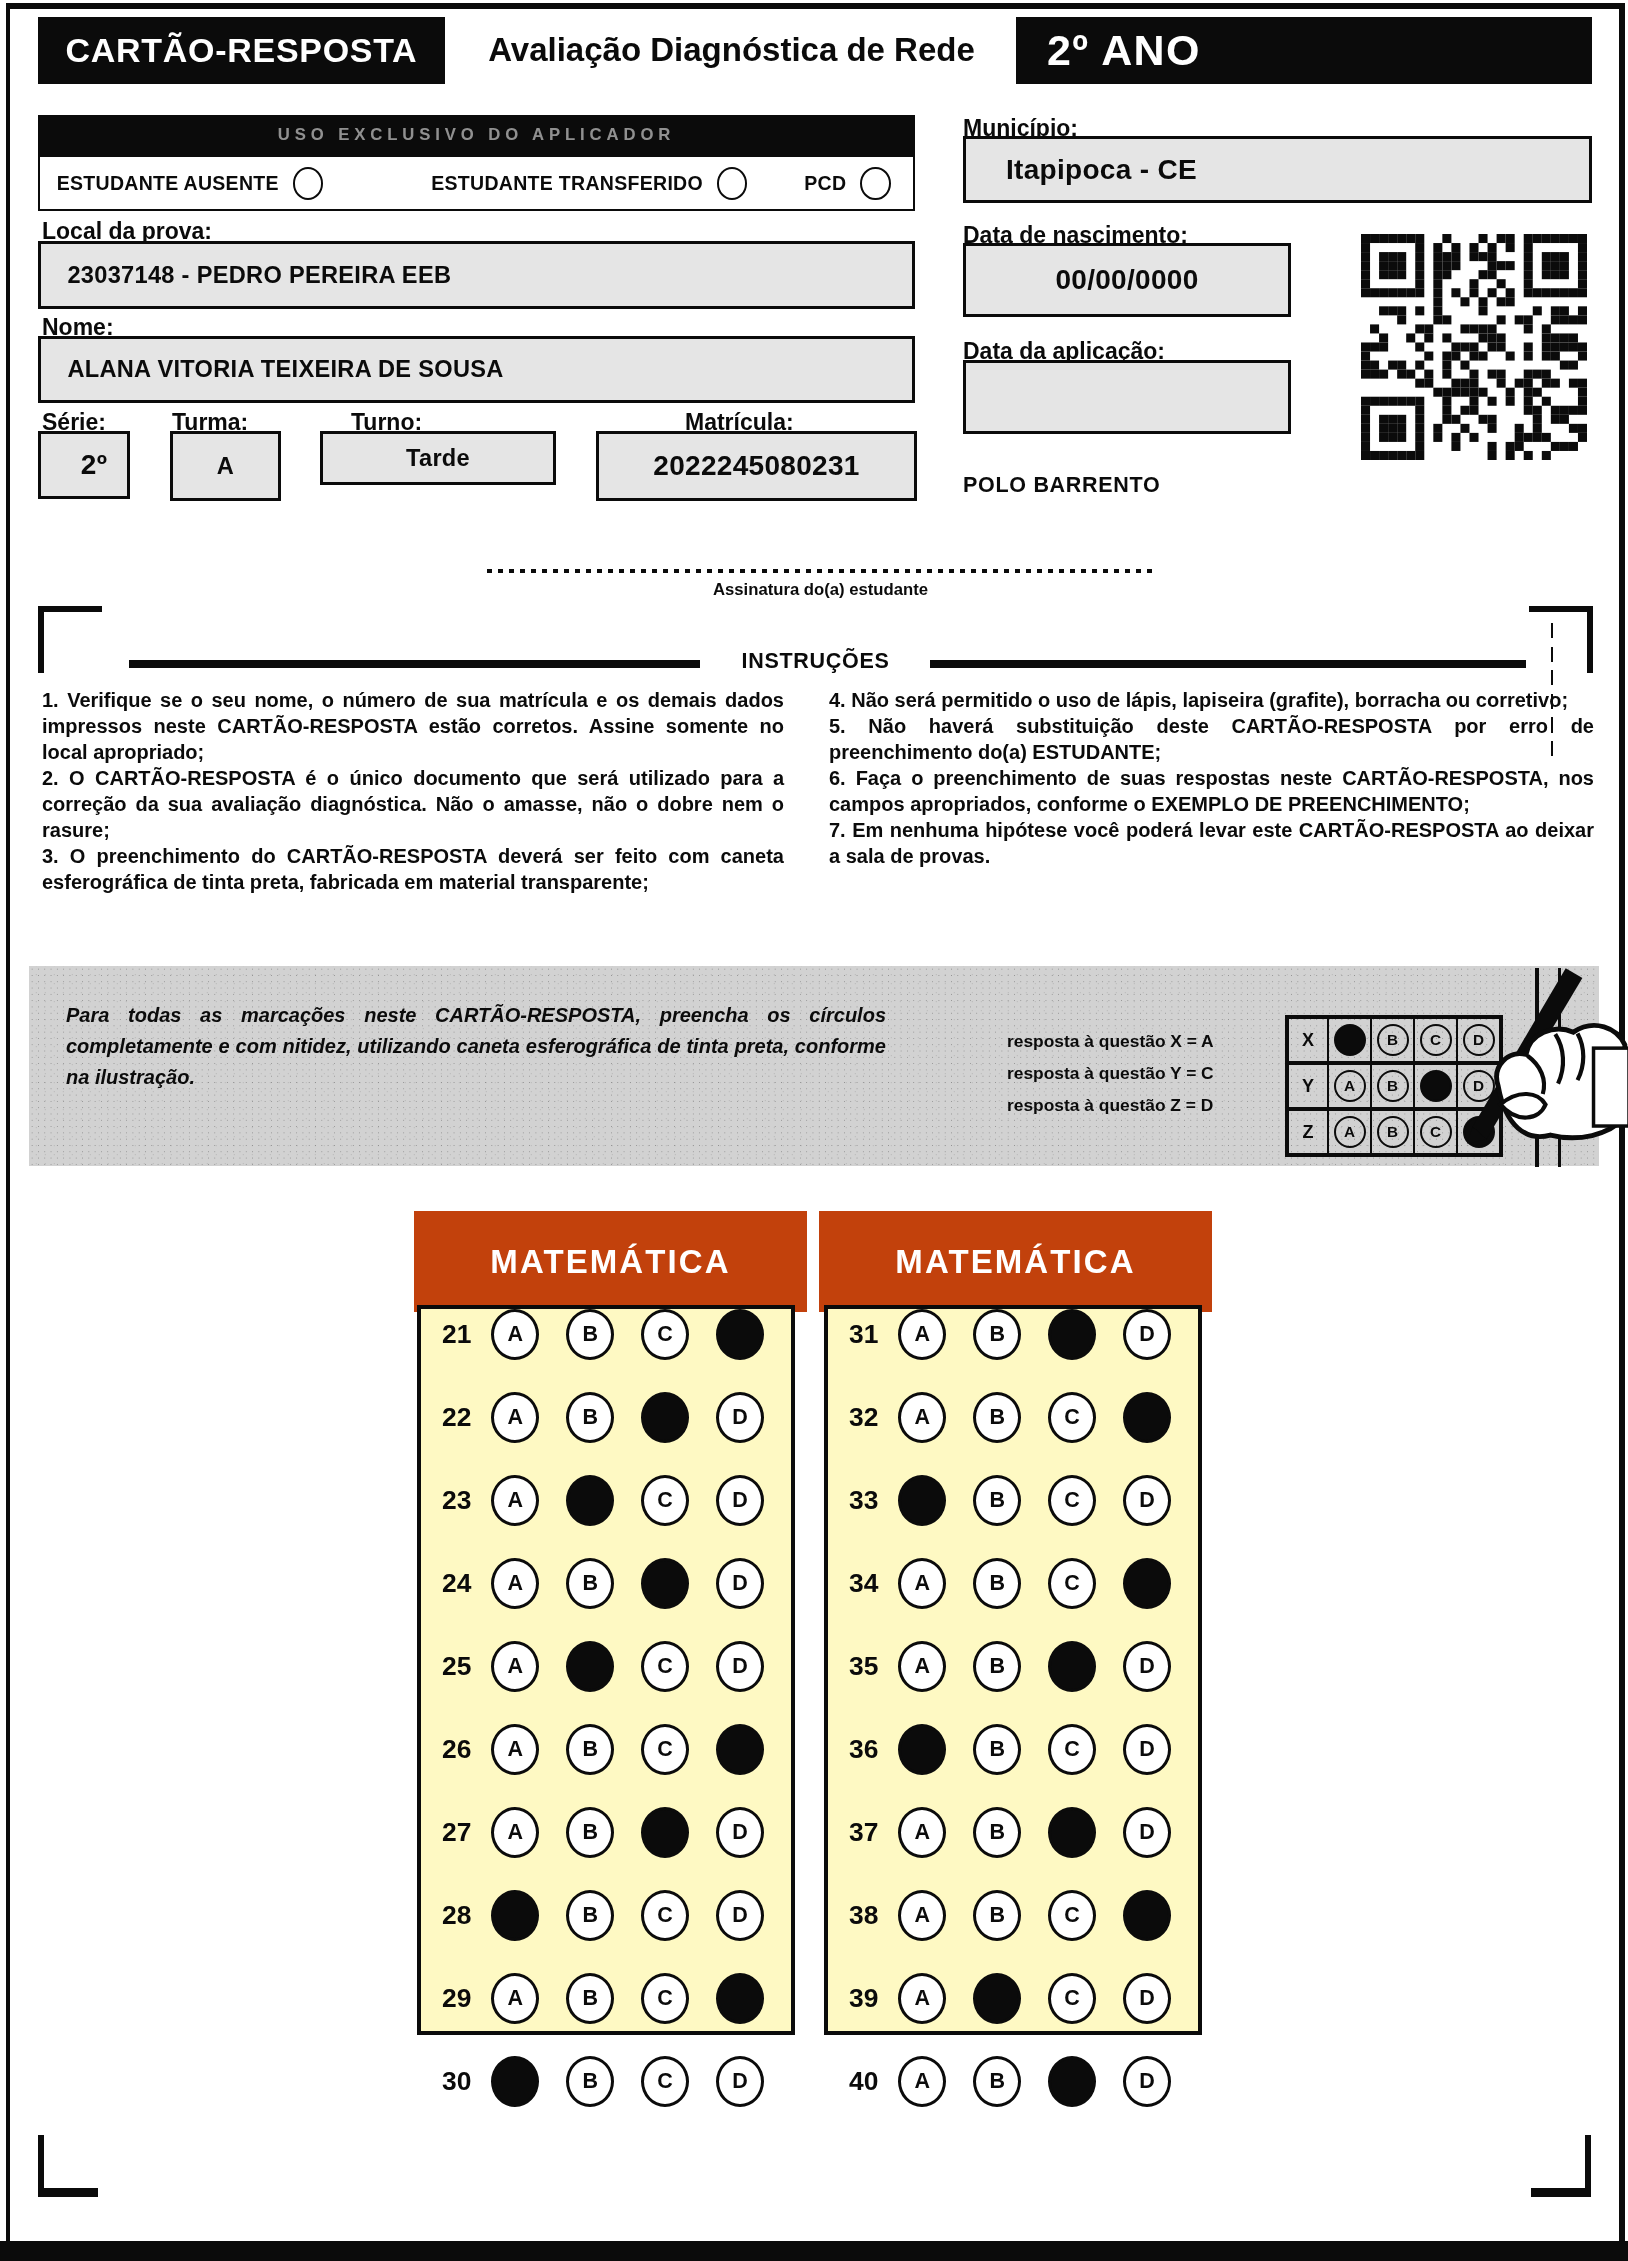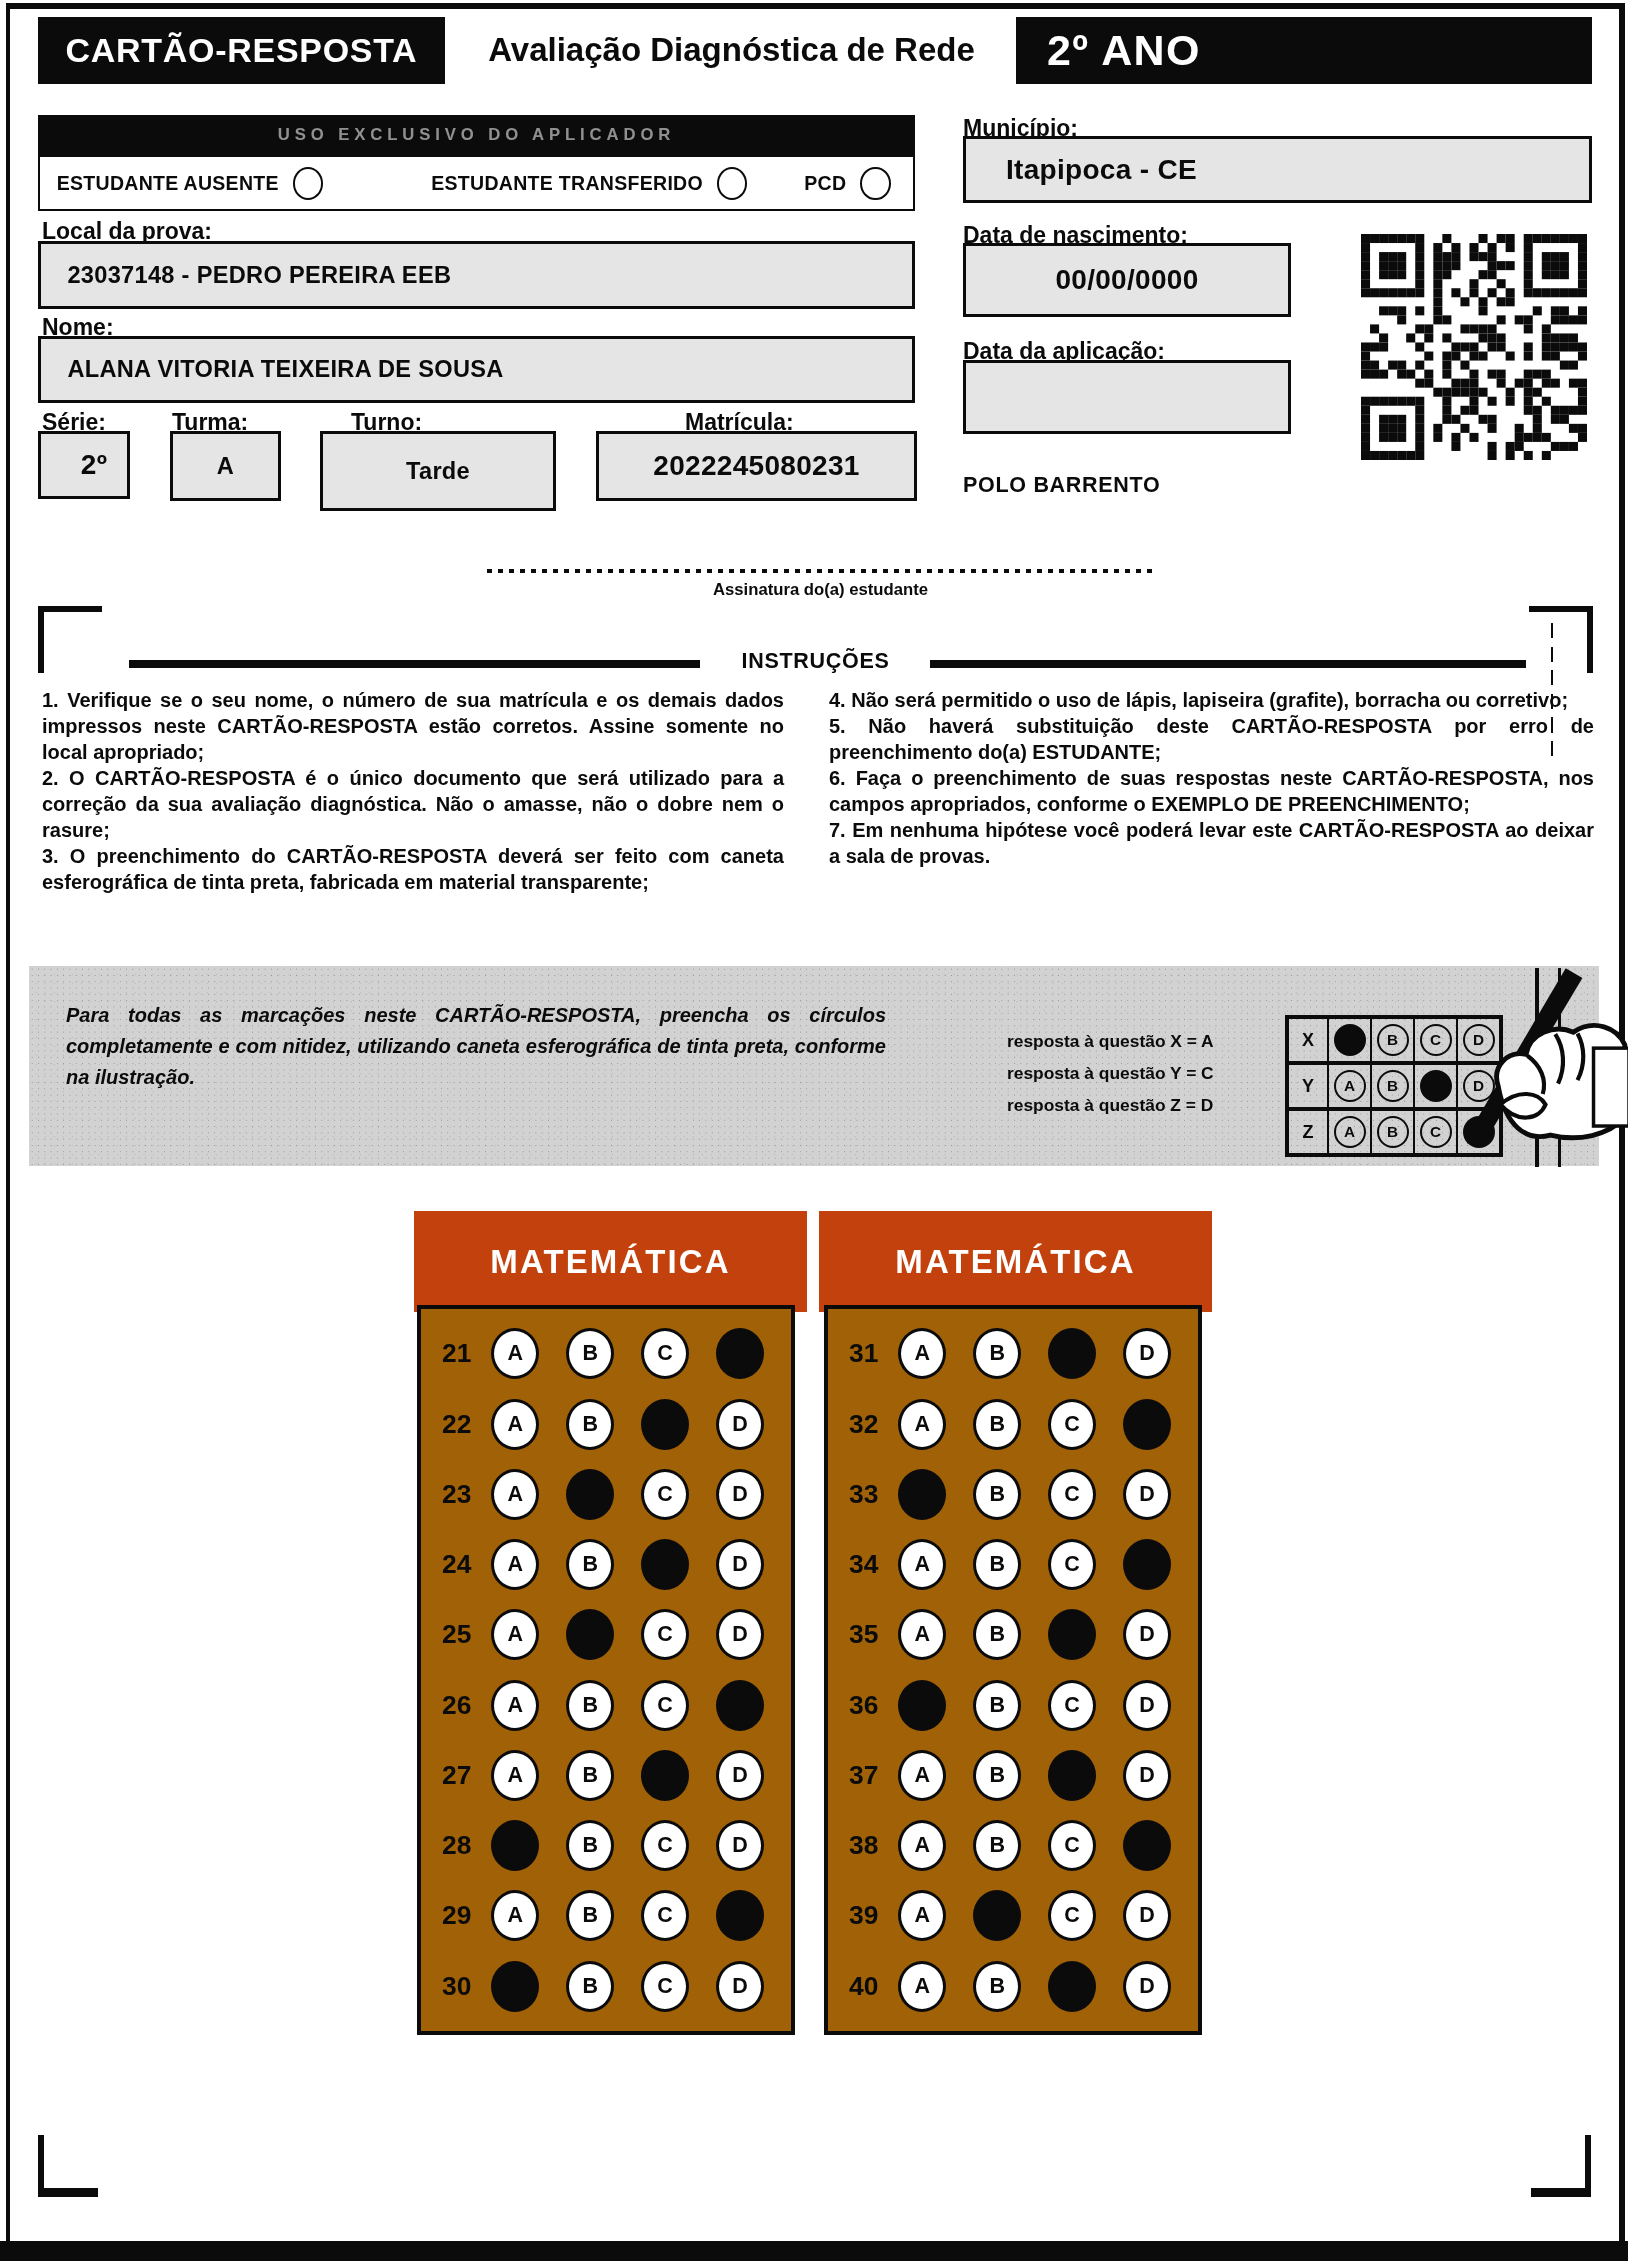--- a/index.html
+++ b/index.html
@@ -31,21 +31,21 @@
   
   .flabel{font-size:23px;font-weight:bold;}
   .fbox{border:3.5px solid #0b0b0b;background:#e5e5e5;display:flex;align-items:center;}
   .fvalue{font-size:23.6px;font-weight:bold;letter-spacing:0.3px;}
   .pad{padding-left:26.4px;}
   .ctr{justify-content:center;}
   .lb-local{left:42px;top:218px;}   .bx-local{left:38px;top:241px;width:877px;height:68px;}
   .lb-nome{left:42px;top:314px;}    .bx-nome{left:38px;top:336px;width:877px;height:67px;}
   .lb-serie{left:42px;top:409px;}   .bx-serie{left:38px;top:431px;width:92px;height:68px;padding-left:20px;}
   .lb-turma{left:172px;top:409px;}  .bx-turma{left:170px;top:431px;width:111px;height:70px;}
-  .lb-turno{left:351px;top:409px;}  .bx-turno{left:320px;top:431px;width:236px;height:80px;}
+  .lb-turno{left:351px;top:409px;}  .bx-turno{left:320px;top:431px;width:236px;height:54px;}
   .lb-matr{left:685px;top:409px;}   .bx-matr{left:596px;top:431px;width:321px;height:70px;}
   .lb-mun{left:963px;top:115px;}   .bx-mun{left:963px;top:136px;width:629px;height:67px;}
   .lb-nasc{left:963px;top:222px;}  .bx-nasc{left:963px;top:243px;width:328px;height:74px;}
   .lb-apl{left:963px;top:338px;}   .bx-apl{left:963px;top:360px;width:328px;height:74px;}
   .big{font-size:28px;}
   .qr{left:1361px;top:234px;width:226px;height:226px;}
   .polo{left:963px;top:473px;font-size:21.5px;font-weight:bold;letter-spacing:0.7px;}
   
   .sig-line{left:487px;top:569px;width:667px;height:3.5px;
             background:repeating-linear-gradient(to right,#0b0b0b 0 4.9px,transparent 4.9px 11px);}
@@ -81,22 +81,22 @@
              display:flex;align-items:center;justify-content:center;font-size:15.3px;font-weight:bold;}
   .ex-circle.filled{background:#0b0b0b;}
   .ex-circle.filled span{visibility:hidden;}
   .vline1{left:1535px;top:968px;width:3.5px;height:199px;z-index:1;}
   .vline2{left:1558px;top:968px;width:2.8px;height:199px;z-index:1;}
   .hand-svg{left:1460px;top:968px;width:169px;height:202px;z-index:3;}
   
   .mh{top:1211px;width:393px;height:101px;background:#c2410c;color:#fff;display:flex;align-items:center;justify-content:center;
       font-size:33px;font-weight:bold;letter-spacing:2.1px;}
   .mh0{left:414px;} .mh1{left:819px;}
-  .grid{top:1305px;width:378px;height:730px;border:4.2px solid #0b0b0b;background:#a16207;
-        display:flex;flex-direction:column;justify-content:space-evenly;}
+  .grid{top:1305px;width:378px;height:730px;border:4.2px solid #0b0b0b;background:#fef9c3;
+        display:flex;flex-direction:column;justify-content:space-evenly;gap:32px;}
   .g0{left:417px;} .g1{left:824px;}
   .q-row{display:flex;align-items:center;padding-left:21px;}
   .q-num{width:53px;font-size:26.4px;font-weight:bold;}
   .bubble{width:51px;height:51px;border:3.5px solid #0b0b0b;border-radius:50%;box-sizing:border-box;margin-right:27px;
           display:flex;align-items:center;justify-content:center;font-size:21.5px;font-weight:bold;background:#fff;}
   .bubble.filled{background:#0b0b0b;border-color:#0b0b0b;}
   .bubble.filled span{visibility:hidden;}
   
   .blv{left:38px;top:2135px;width:6.3px;height:62px;}
   .blh{left:38px;top:2188px;width:60px;height:9px;}

